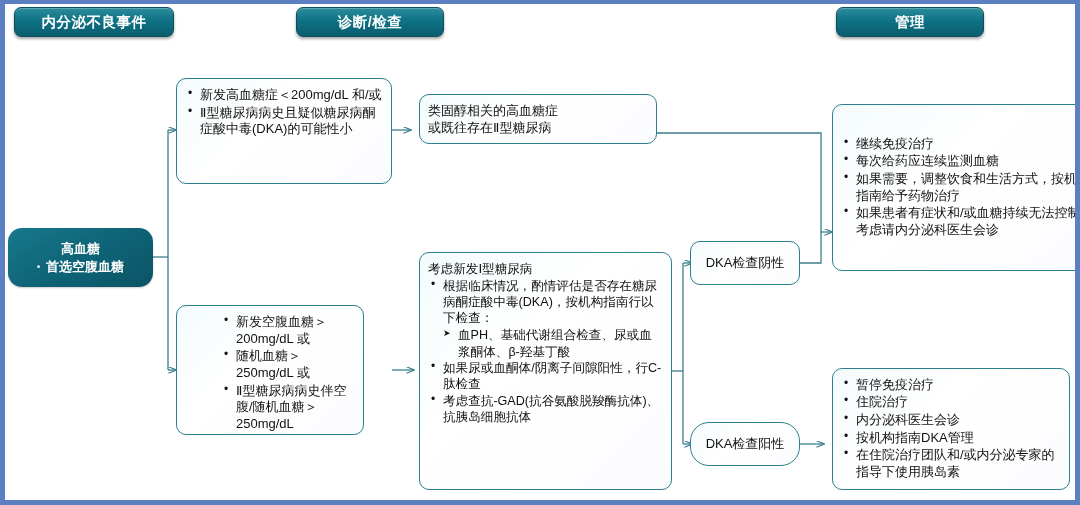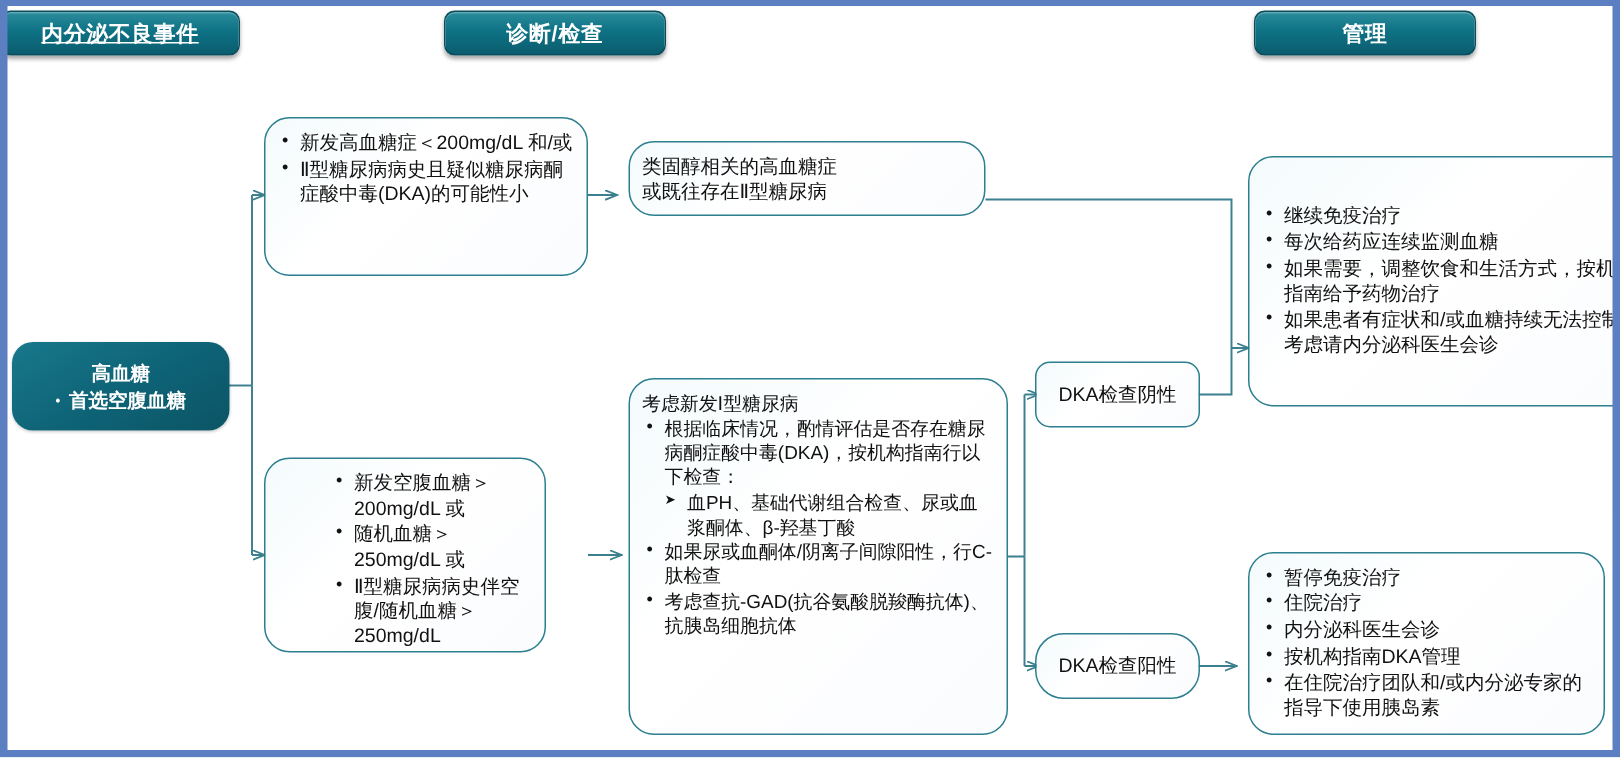--- a/index.html
+++ b/index.html
@@ -82,21 +82,20 @@
     box-sizing: border-box;
     border: 1.6px solid #2b7f8e;
     border-radius: 10px;
     background: linear-gradient(135deg, #f4fbfd 0%, #ffffff 40%, #fbfcfe 100%);
     color: #111111;
     z-index: 20;
     overflow: hidden;
   }
   .box-pad {
     padding: 8px 9px 8px 8px;
-    border-radius: 17px;
   }
   .box.centered {
     display: flex;
     align-items: center;
     justify-content: center;
   }
 
   ul.blist {
     margin: 0;
     padding: 0;
@@ -186,21 +185,21 @@
       <path d="M683,371 L683,444"></path>
       <path d="M683,263 L692,263" marker-end="url(#arr)"></path>
       <path d="M683,444 L692,444" marker-end="url(#arr)"></path>
 
       <path d="M799,263 L821,263 L821,232"></path>
 
       <path d="M799,444 L824,444" marker-end="url(#arr)"></path>
     </g>
   </svg>
 
-  <div class="banner" style="left:0; top:7px; width:160px; height:30px; font-size:14.5px;text-decoration:underline;">
+  <div class="banner" style="left:14px; top:7px; width:160px; height:30px; font-size:14.5px;">
     <span>内分泌不良事件</span>
   </div>
 
   <div class="banner" style="left:296px; top:7px; width:148px; height:30px; font-size:14.5px;">
     <span>诊断/检查</span>
   </div>
 
   <div class="banner" style="left:836px; top:7px; width:148px; height:30px; font-size:14.5px;">
     <span>管理</span>
   </div>

